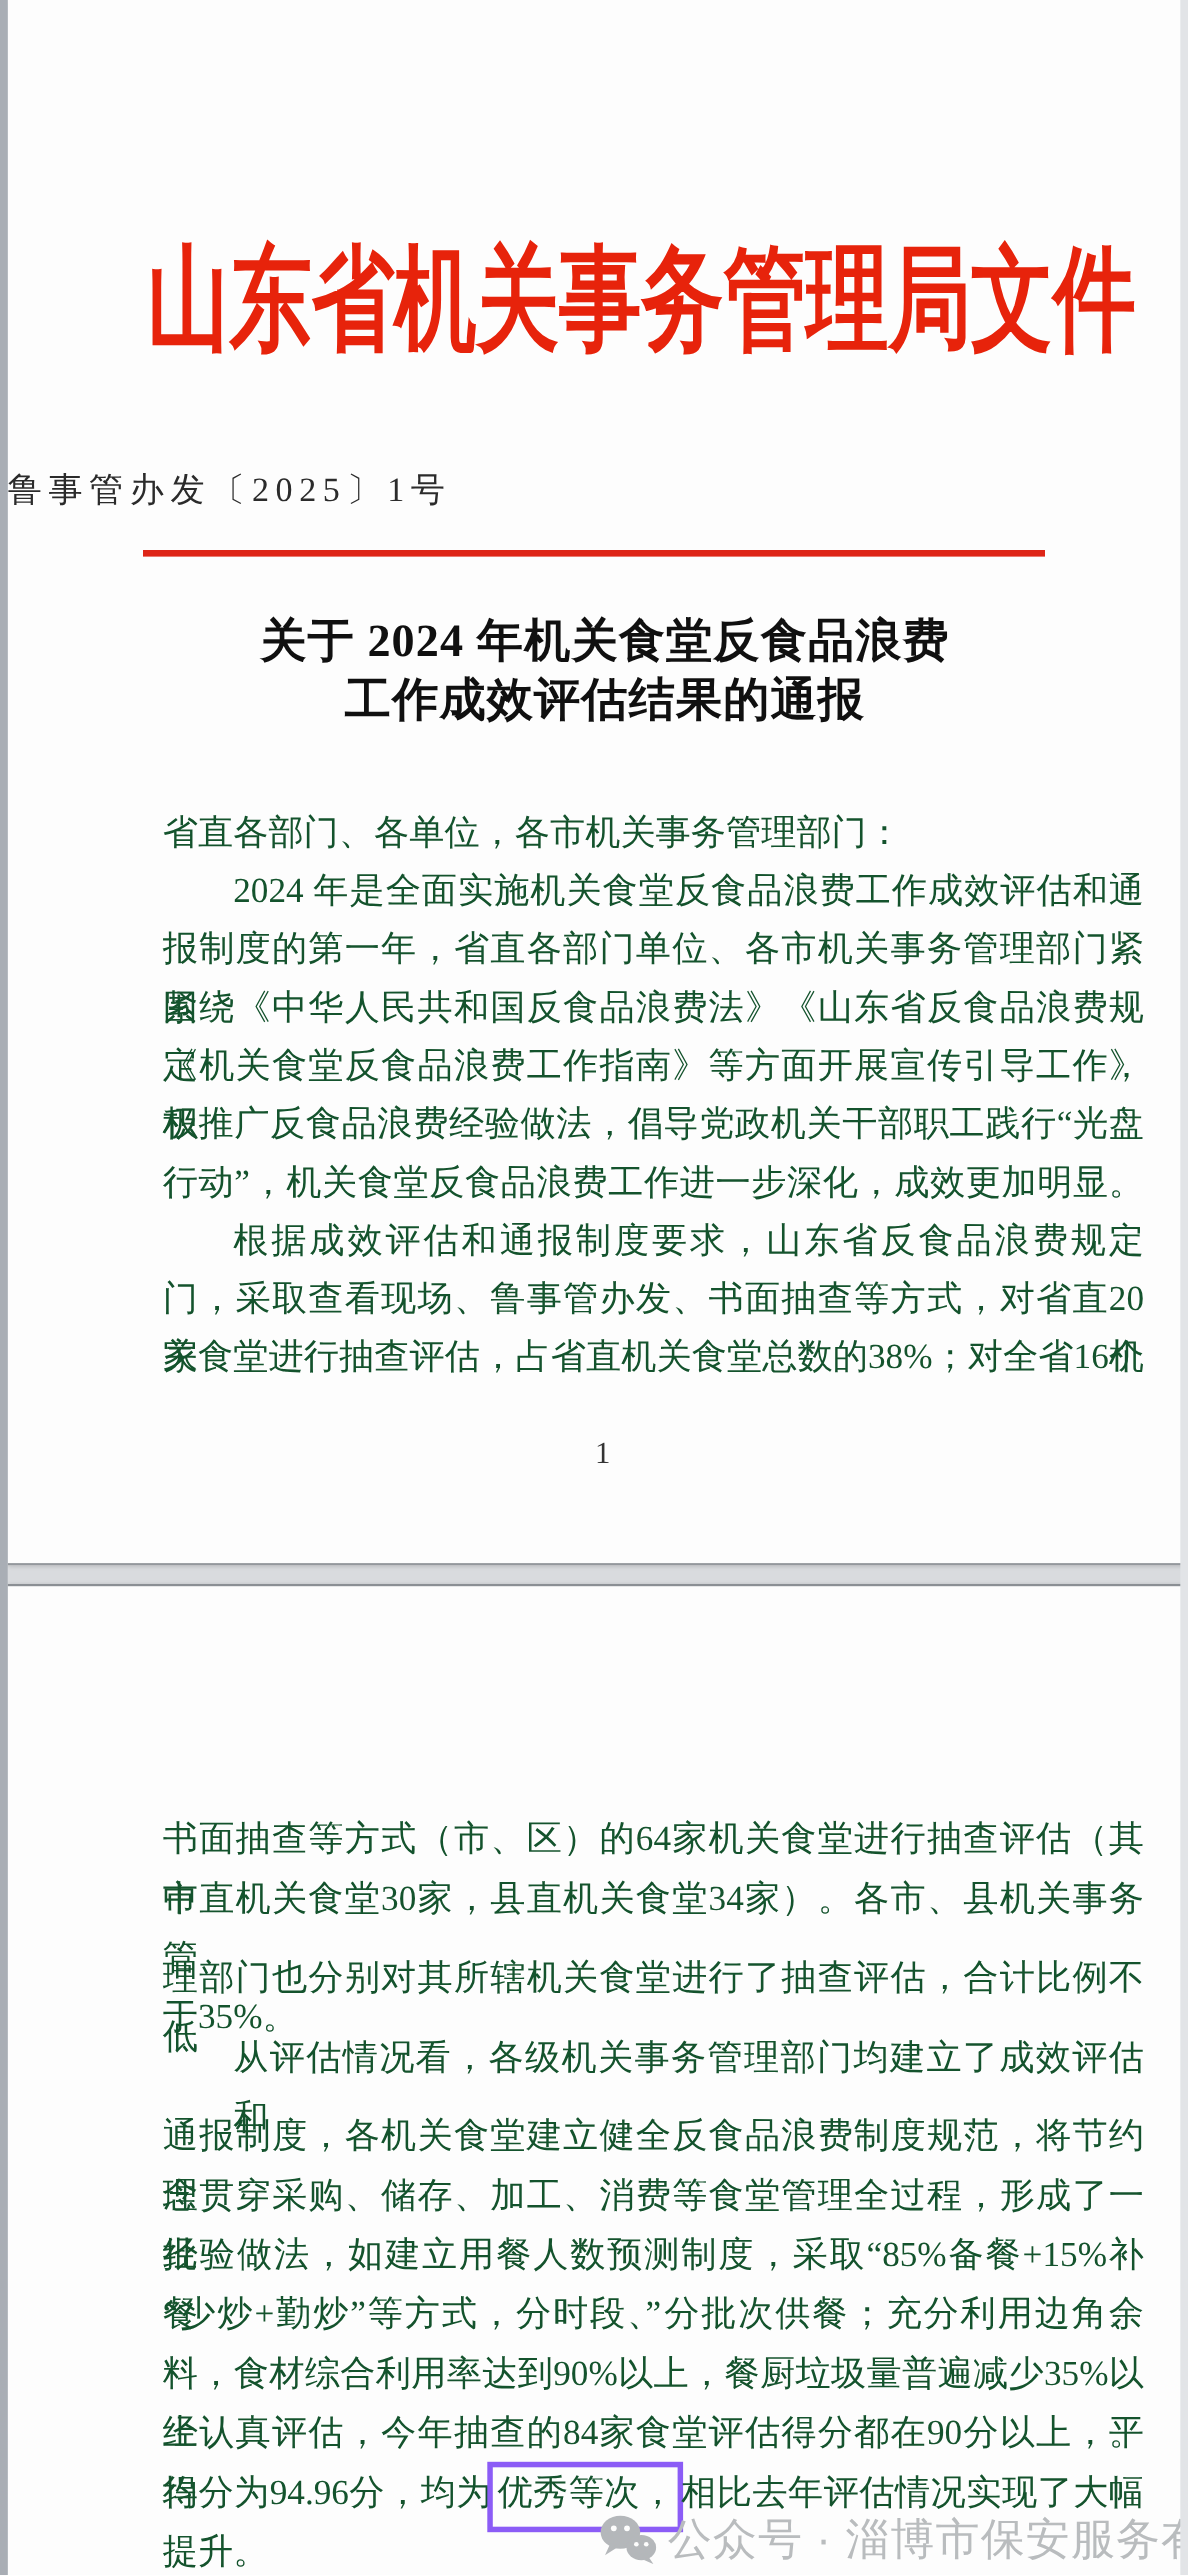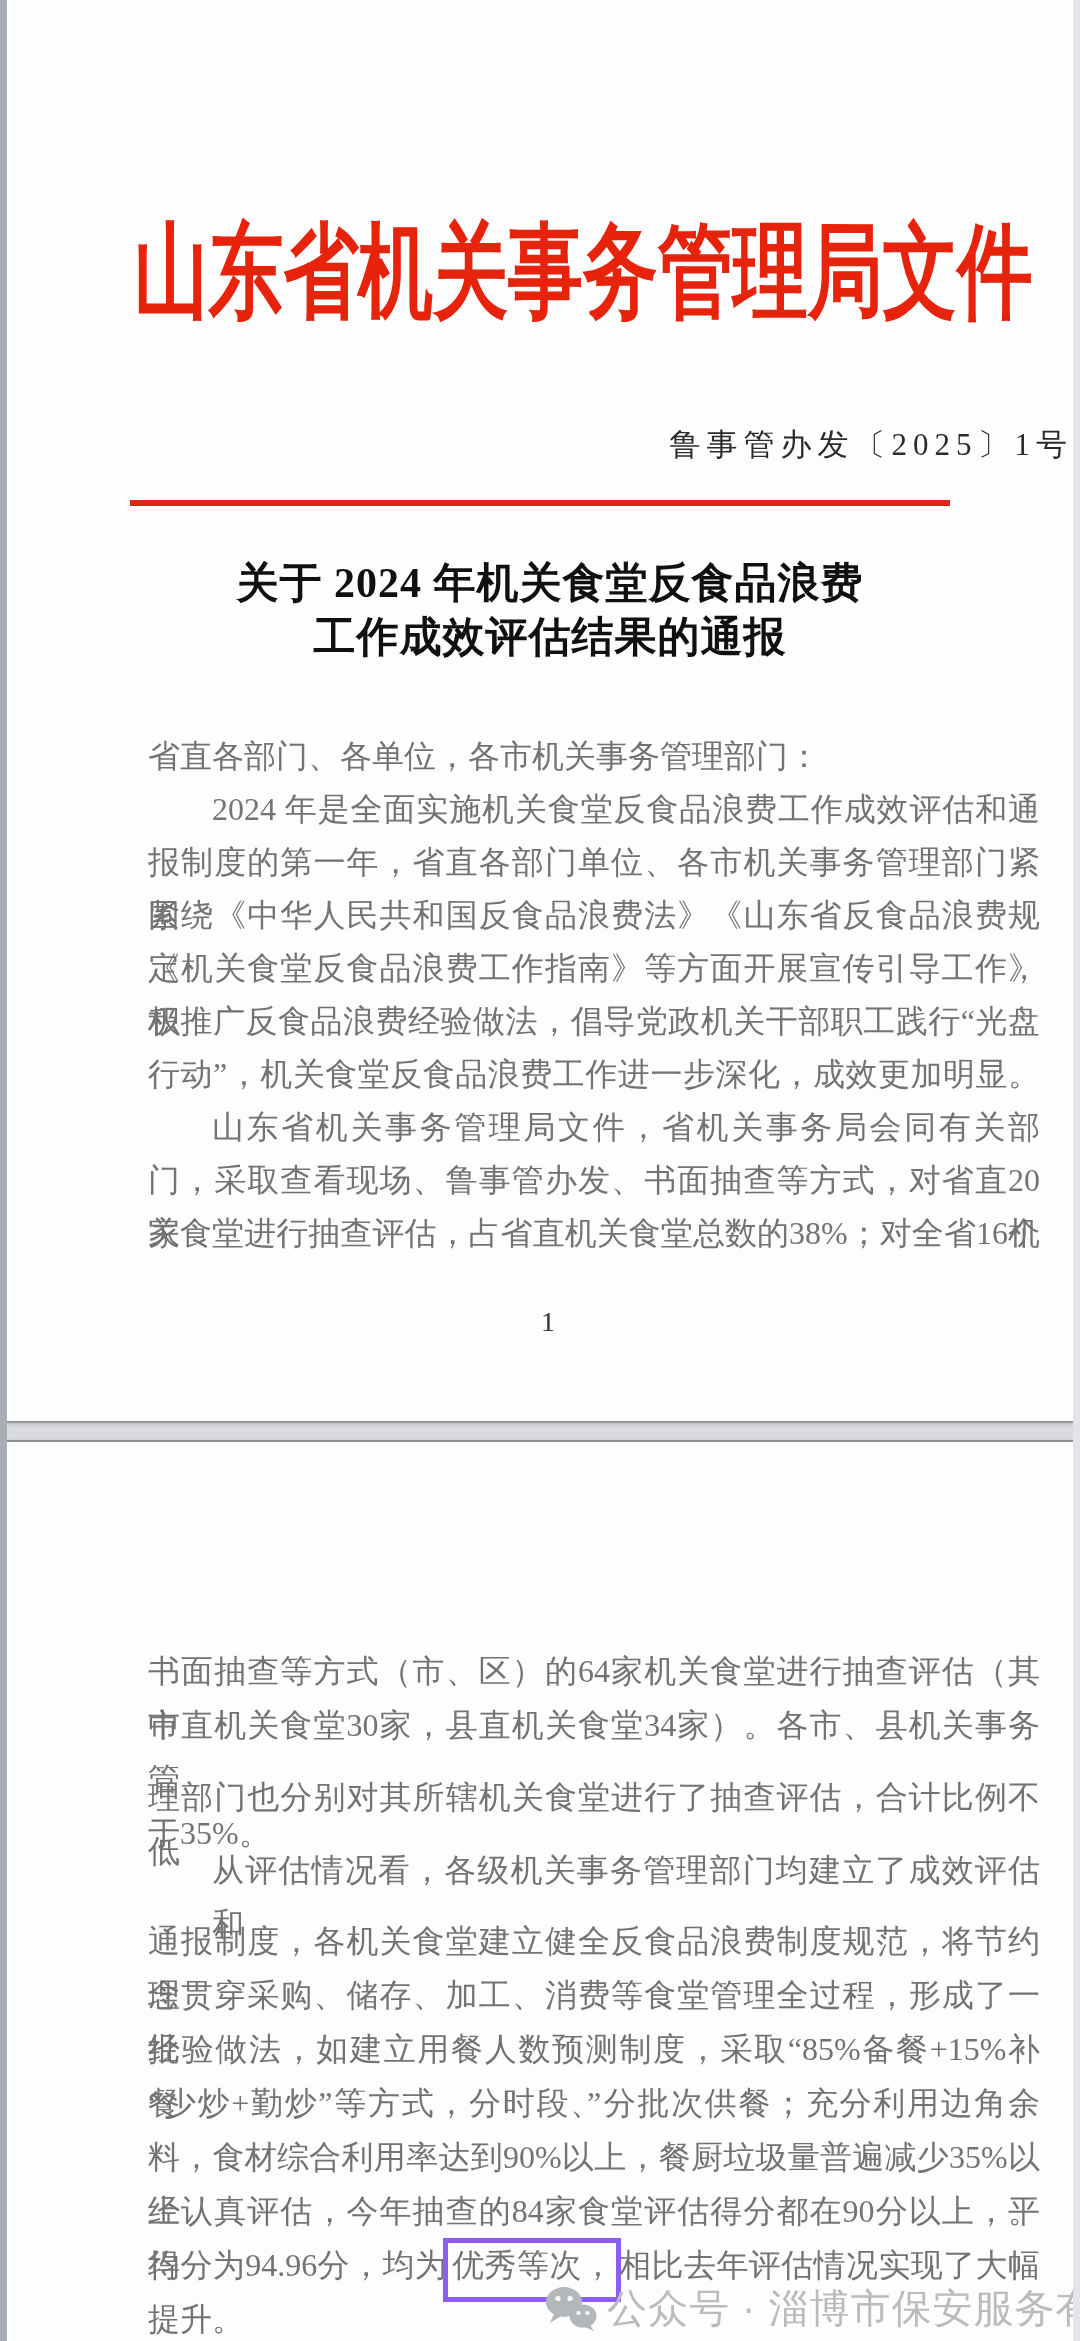--- a/index.html
+++ b/index.html
@@ -22,35 +22,35 @@
 
   .doc-header{
     position:absolute;top:218px;left:0;width:1066px;
     text-align:center;white-space:nowrap;
     color:#e7230b;font-weight:bold;font-size:96px;line-height:110px;
   }
   .doc-header .squeeze{display:inline-block;transform:scale(0.78,1.08);transform-origin:50% 55%;}
 
   .doc-number{
     position:absolute;top:424px;left:0;width:1066px;
-    text-align:right;font-size:31px;color:#2b2b2b;letter-spacing:6px;
+    text-align:left;font-size:31px;color:#2b2b2b;letter-spacing:6px;
   }
 
   .red-line{position:absolute;top:500px;left:123px;width:820px;height:6px;background:#de2517;}
 
   .doc-title{
     position:absolute;top:556px;left:10px;width:1066px;
     text-align:center;font-weight:bold;color:#101010;
     font-size:42px;line-height:54px;letter-spacing:1px;
   }
 
   .textcol{position:absolute;left:141px;width:892px;}
   .line{
     position:absolute;left:0;width:892px;height:53px;line-height:53px;
-    font-size:32px;color:#737373;white-space:nowrap;
+    font-size:32px;color:#14532d;white-space:nowrap;
     text-align:justify;text-align-last:justify;white-space:normal;
   }
   .p2 .line{height:54px;line-height:54px;}
   .line.noj{text-align:left;text-align-last:left;}
   .line.indent{padding-left:64px;width:828px;}
 
   .page-num{
     position:absolute;top:1306px;left:0;width:1082px;text-align:center;
     font-size:28px;color:#333;
   }
@@ -90,21 +90,21 @@
     </div>
 
     <div class="textcol">
       <div class="line noj" style="top:730px">省直各部门、各单位，各市机关事务管理部门：</div>
       <div class="line indent" style="top:783px">2024 年是全面实施机关食堂反食品浪费工作成效评估和通</div>
       <div class="line" style="top:836px">报制度的第一年，省直各部门单位、各市机关事务管理部门紧紧</div>
       <div class="line" style="top:889px">围绕《中华人民共和国反食品浪费法》《山东省反食品浪费规定》</div>
       <div class="line" style="top:942px">《机关食堂反食品浪费工作指南》等方面开展宣传引导工作，积</div>
       <div class="line" style="top:995px">极推广反食品浪费经验做法，倡导党政机关干部职工践行“光盘</div>
       <div class="line" style="top:1048px">行动”，机关食堂反食品浪费工作进一步深化，成效更加明显。</div>
-      <div class="line indent" style="top:1101px">山东省机关事务管理局文件，省机关事务局会同有关部</div>
+      <div class="line indent" style="top:1101px">根据成效评估和通报制度要求，山东省反食品浪费规定</div>
       <div class="line" style="top:1154px">门，采取查看现场、鲁事管办发、书面抽查等方式，对省直20家机</div>
       <div class="line" style="top:1207px">关食堂进行抽查评估，占省直机关食堂总数的38%；对全省16个</div>
     </div>
 
     <div class="page-num">1</div>
   </div>
 
   <div class="page page2 p2">
     <div class="textcol">
       <div class="line" style="top:202px">书面抽查等方式（市、区）的64家机关食堂进行抽查评估（其中</div>

